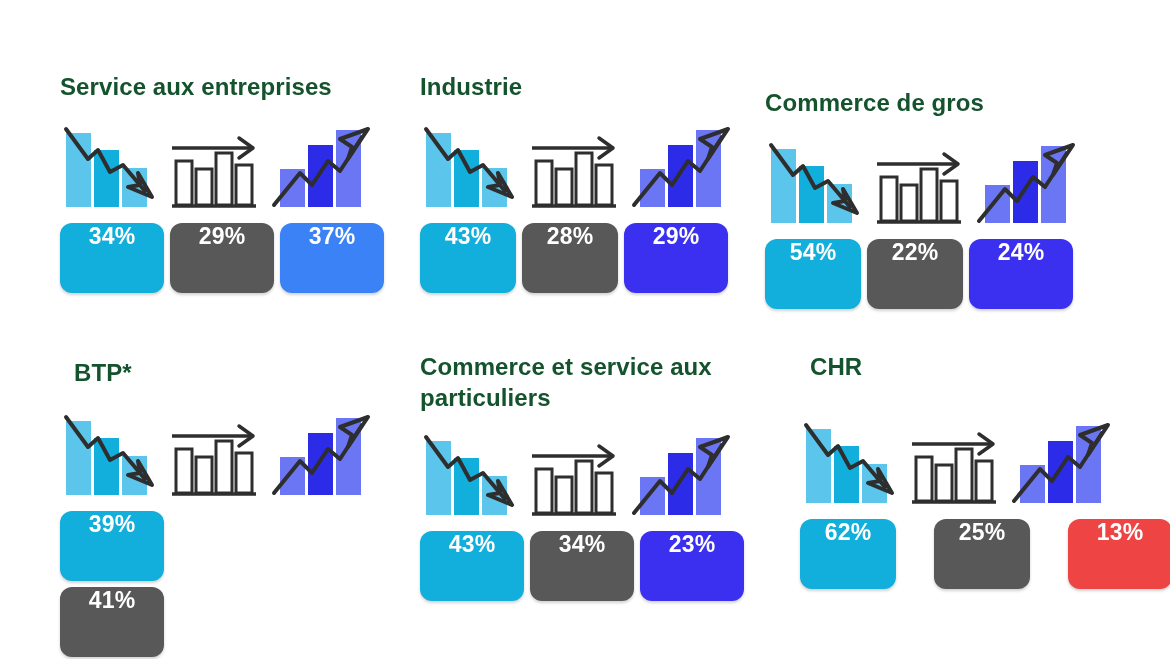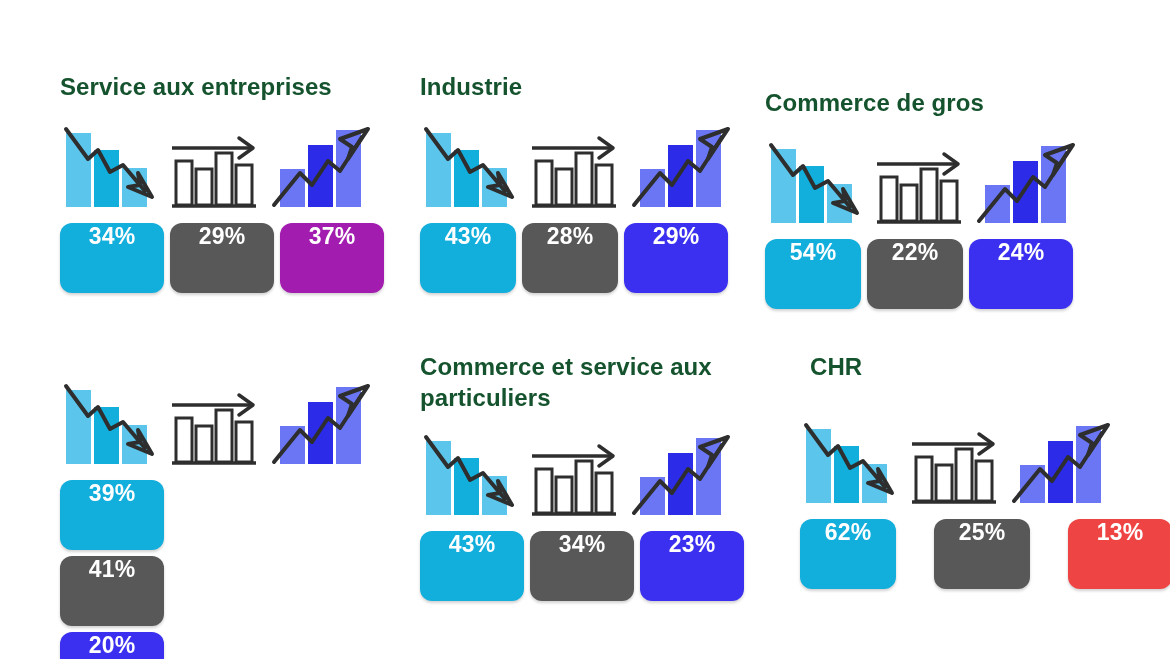--- a/index.html
+++ b/index.html
@@ -101,21 +101,21 @@
       </div>
     </div>
 
     <div class="pill-row" style="margin-top:10px;">
       <div class="pill wide" style="background:#12AEDC;">
         <span>34%</span>
       </div>
       <div class="pill wide" style="background:#585858;">
         <span>29%</span>
       </div>
-      <div class="pill wide" style="background:#a21caf;">
+      <div class="pill wide" style="background:#3b82f6;">
         <span>37%</span>
       </div>
     </div>
   </div>
 
   <div class="panel" style="left:420px; top:72px;">
     <div class="panel-title">Industrie</div>
 
     <div class="icon-row" style="margin-top:14px;">
       <div class="icon-slot">
@@ -204,20 +204,21 @@
       <div class="pill" style="background:#585858;">
         <span>22%</span>
       </div>
       <div class="pill wide" style="background:#3B30F0;">
         <span>24%</span>
       </div>
     </div>
   </div>
 
   <div class="panel" style="left:60px; top:358px;">
+    <div class="panel-title" style="margin-left:14px;">BTP*</div>
 
     <div class="icon-row" style="margin-top:16px;">
       <div class="icon-slot">
         <svg width="104" height="96" viewBox="0 0 104 96">
           <rect x="6" y="16" width="25" height="74" fill="#5BC5EB"></rect>
           <rect x="34" y="33" width="25" height="57" fill="#12AEDC"></rect>
           <rect x="62" y="51" width="25" height="39" fill="#5BC5EB"></rect>
           <polyline points="6,12 28,42 38,33 50,55 63,48 85,74" fill="none" stroke="#2e2e2e" stroke-width="4" stroke-linejoin="round" stroke-linecap="round"></polyline>
           <polygon points="92,80 68,70 80,68 78,56" fill="none" stroke="#2e2e2e" stroke-width="4" stroke-linejoin="round"></polygon>
         </svg>

